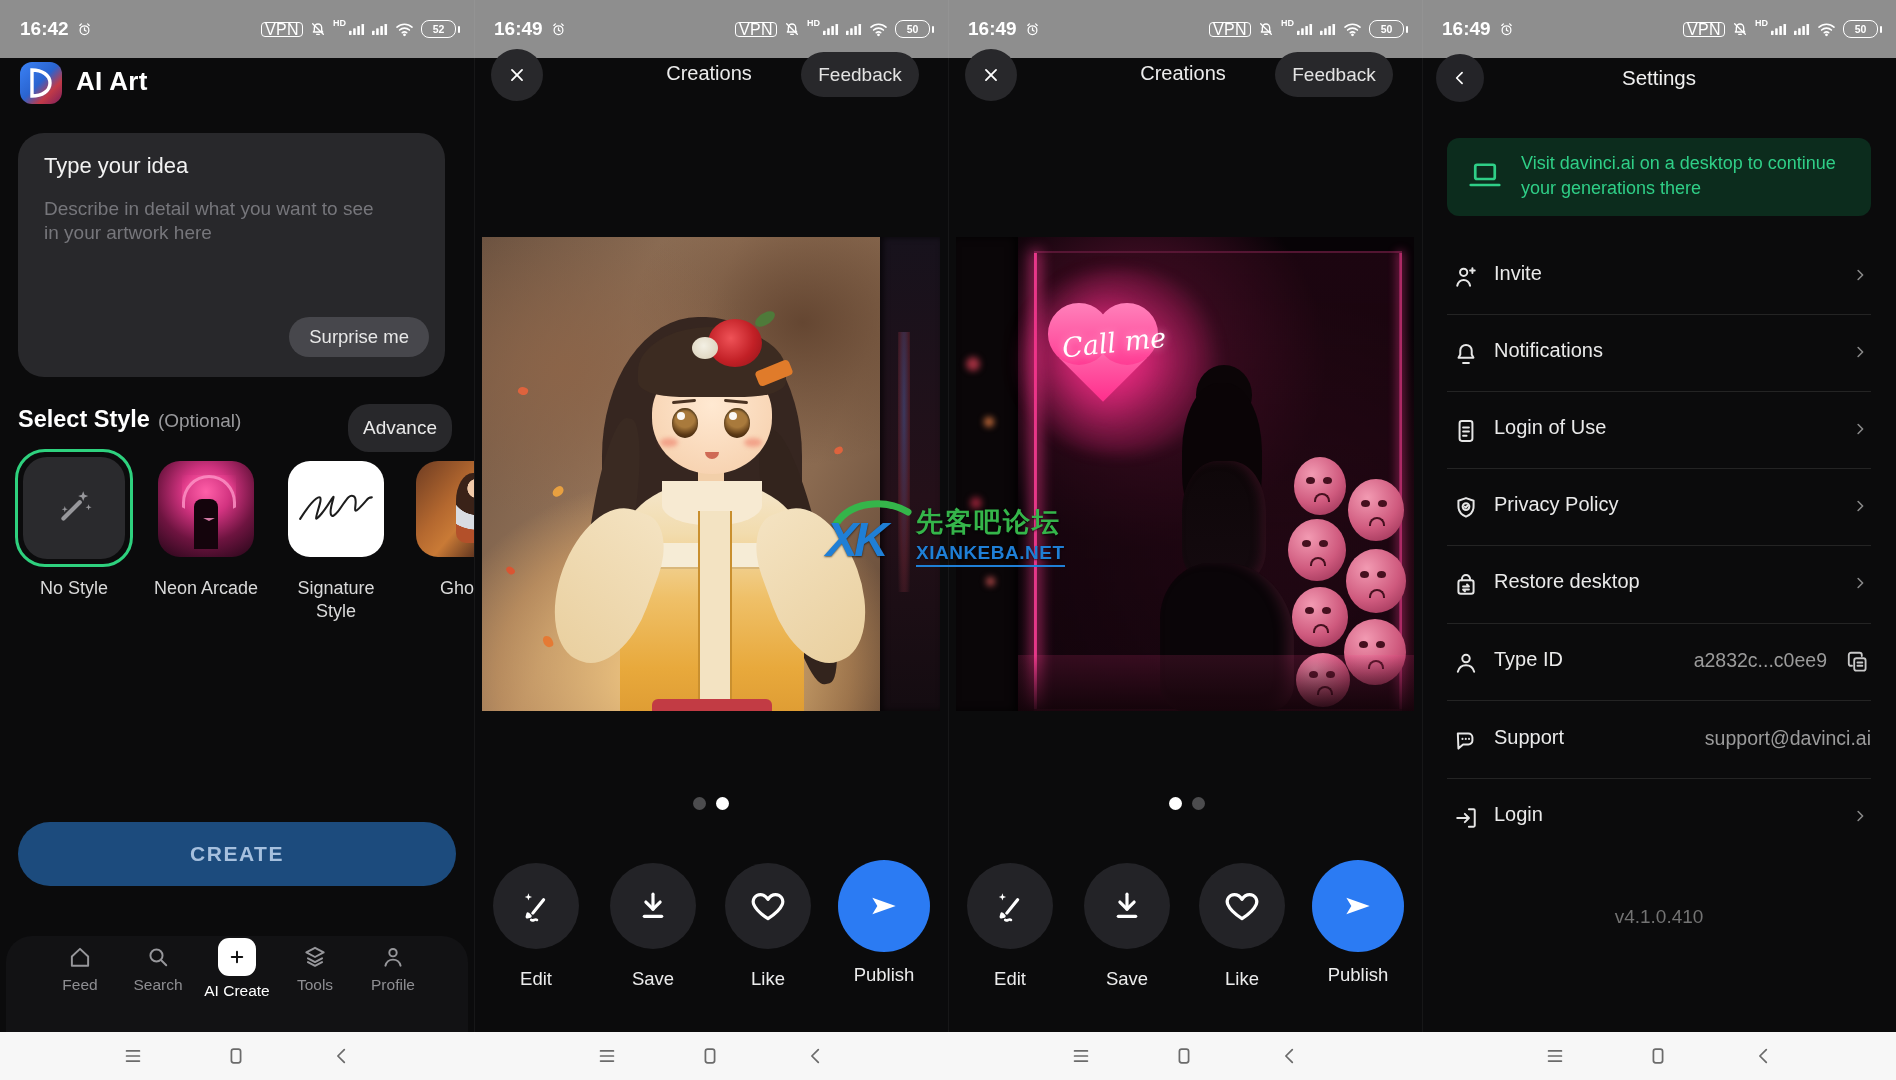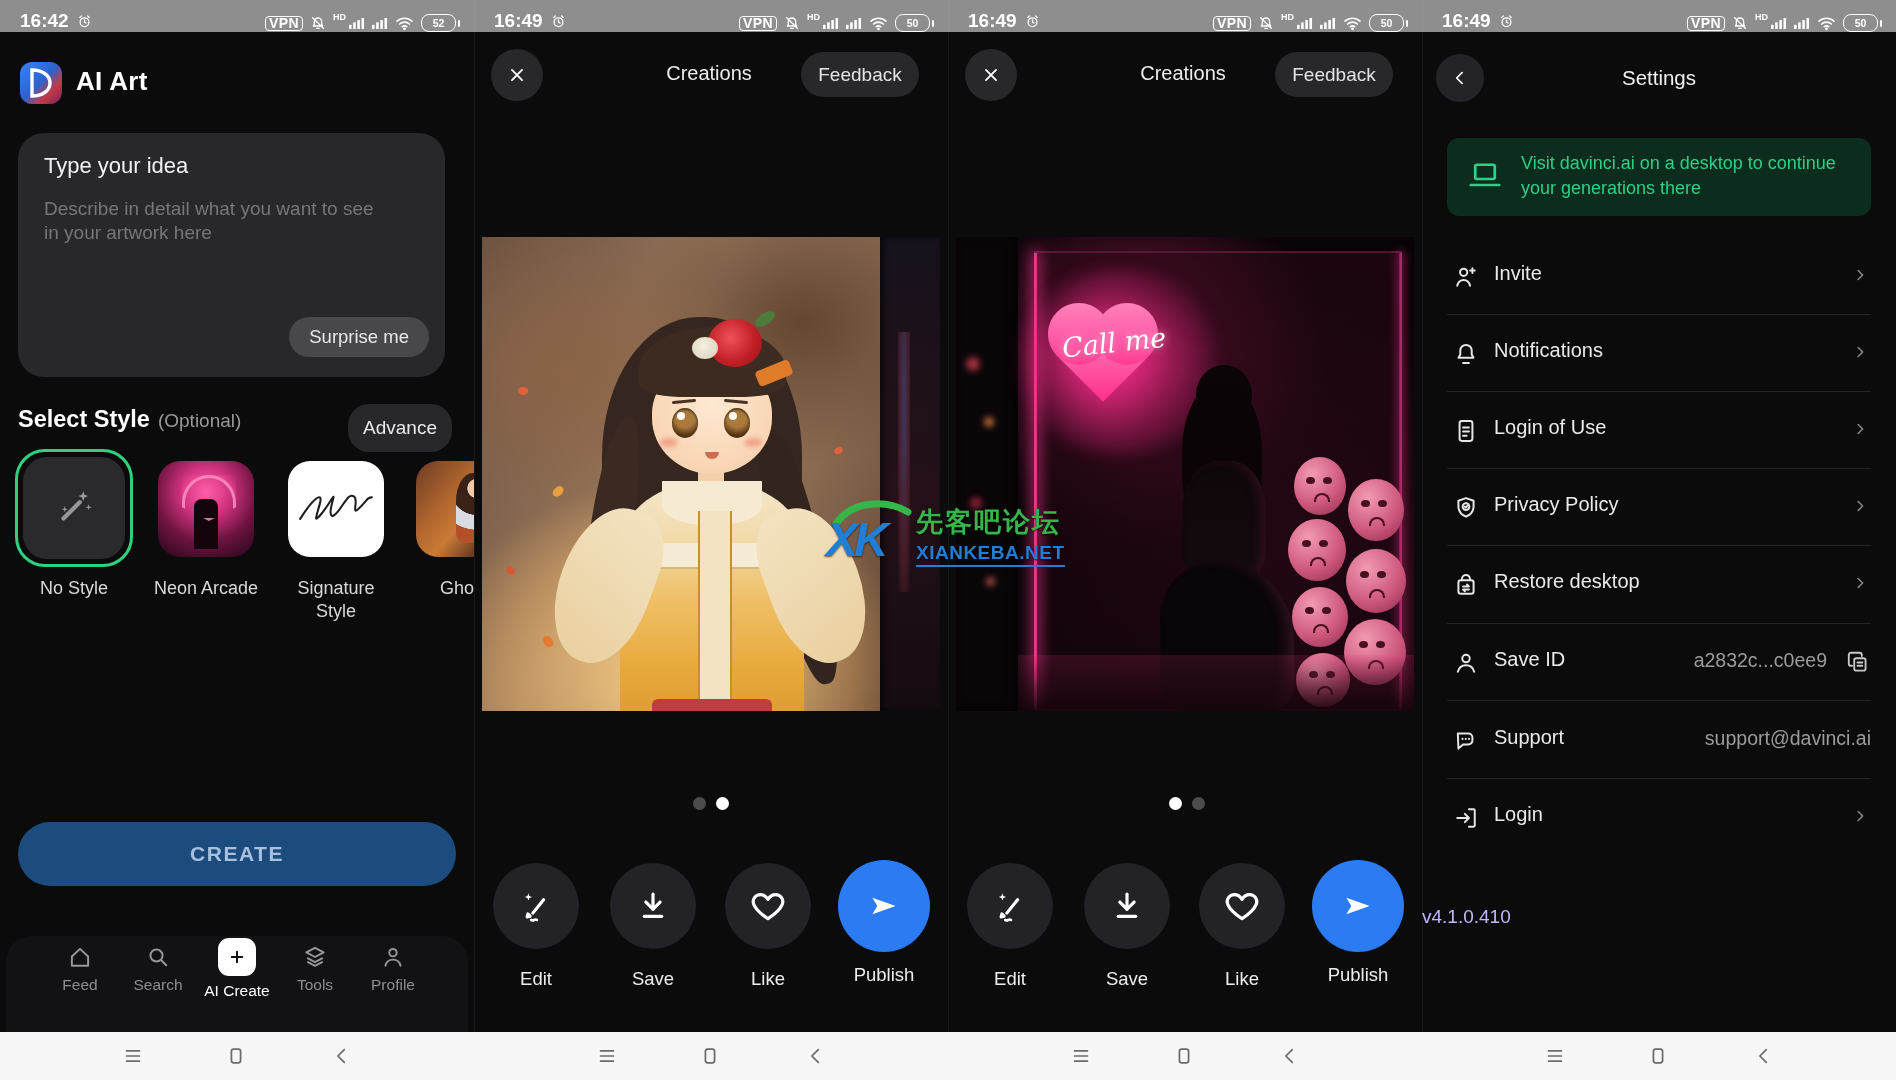--- a/index.html
+++ b/index.html
@@ -4,25 +4,25 @@
 <style>
   html,body{margin:0;padding:0;background:#000;}
   #stage{position:relative;width:1896px;height:1080px;overflow:hidden;background:#060607;
          font-family:"Liberation Sans","DejaVu Sans",sans-serif;-webkit-font-smoothing:antialiased;}
   .abs{position:absolute;}
   .phone{position:absolute;top:0;width:474px;height:1080px;background:#0b0b0c;overflow:hidden;}
   #p1{left:0;} #p2{left:474px;} #p3{left:948px;} #p4{left:1422px;}
   .seam{position:absolute;top:0;width:1px;height:1032px;background:rgba(255,255,255,.05);z-index:40;}
 
   
-  .statusbar{position:absolute;top:0;left:0;right:0;height:32px;background:#8e8e8e;color:#fff;
-             display:flex;align-items:flex-end;justify-content:space-between;padding:0 14px 0 20px;box-sizing:border-box;}
+  .statusbar{position:absolute;top:0;left:0;right:0;height:58px;background:#8e8e8e;color:#fff;
+             display:flex;align-items:center;justify-content:space-between;padding:0 14px 0 20px;box-sizing:border-box;}
   .sb-left{display:flex;align-items:center;gap:8px;font-size:19px;font-weight:700;}
   .sb-right{display:flex;align-items:center;gap:7px;}
-  .vpn{border:1.7px solid #fff;border-radius:4px;font-size:14px;font-weight:700;padding:0px 3px;letter-spacing:.4px;line-height:13px;}
+  .vpn{border:1.7px solid #fff;border-radius:4px;font-size:16px;font-weight:400;padding:0px 3px;letter-spacing:.4px;line-height:13px;}
   .hd{font-size:9px;font-weight:700;align-self:flex-start;margin:-2px -4px 0 0;}
   .sbars{width:16px;height:13px;fill:#fff;}
   .sbsvg{stroke:#fff;fill:none;stroke-width:2;stroke-linecap:round;stroke-linejoin:round;}
   .batt{display:flex;align-items:center;}
   .batt-body{border:1.6px solid #fff;border-radius:8px;width:33px;height:16px;display:flex;align-items:center;justify-content:center;
              font-size:10.5px;font-weight:700;color:#fff;}
   .batt-nub{width:2.5px;height:7px;background:#fff;border-radius:1px;margin-left:1.5px;}
 
   
   .logo{left:20px;top:62px;width:42px;height:42px;border-radius:12px;overflow:hidden;
@@ -166,21 +166,21 @@
   .banner-text{position:absolute;left:74px;top:13px;width:342px;font-size:18px;line-height:25px;color:#2fcf87;}
   .lap{position:absolute;left:20px;top:22px;}
   .srow{left:25px;width:424px;height:66px;}
   .sic{position:absolute;left:5px;top:20px;stroke:#e6e6e6;fill:none;stroke-width:1.7;stroke-linecap:round;stroke-linejoin:round;}
   .slabel{position:absolute;left:47px;top:19px;font-size:20px;color:#eaeaea;}
   .schev{position:absolute;right:2px;top:23px;stroke:#8a8a8a;fill:none;stroke-width:2.1;stroke-linecap:round;stroke-linejoin:round;}
   .sval{position:absolute;right:0;top:20px;font-size:19.5px;color:#9b9b9b;}
   .sval.withcopy{right:44px;}
   .copyic{position:absolute;right:0px;top:20px;stroke:#c9c9c9;fill:none;stroke-width:1.7;stroke-linecap:round;stroke-linejoin:round;}
   .sdiv{left:25px;width:424px;height:1px;background:#242424;}
-  .version{left:0;top:906px;width:474px;text-align:left;font-size:19px;color:#c4b5fd;}
+  .version{left:0;top:906px;width:474px;text-align:center;font-size:19px;color:#737373;}
 
   
   .androidbar{position:absolute;left:0;top:1032px;width:1896px;height:48px;background:#f7f7f7;z-index:60;}
   .agroup{position:absolute;top:0;width:474px;height:48px;}
   .aic{position:absolute;top:13px;stroke:#6b6b6b;fill:none;stroke-width:1.9;stroke-linecap:round;stroke-linejoin:round;}
 
   
   .watermark{left:826px;top:494px;width:240px;height:82px;z-index:50;display:flex;align-items:center;}
   .wm-logo{position:relative;width:86px;height:78px;}
   .wm-xk{position:absolute;left:0;top:16px;font-size:48px;font-weight:800;font-style:italic;color:#1f7fd6;
@@ -678,21 +678,21 @@
           <path d="M9.5 6l6 6-6 6"></path>
         </svg>
     </div>
     <div class="abs sdiv" style="top:623px;"></div>
 
     <div class="abs srow" style="top:629px;">
       <svg class="sic" width="28" height="28" viewBox="0 0 24 24">
           <circle cx="12" cy="8.2" r="3.2"></circle>
           <path d="M5 19.5c1-3.8 3.6-5.6 7-5.6s6 1.8 7 5.6"></path>
         </svg>
-      <span class="slabel">Save ID</span>
+      <span class="slabel">Type ID</span>
       <span class="sval withcopy">a2832c...c0ee9</span>
       <svg class="copyic" width="26" height="26" viewBox="0 0 24 24">
           <rect x="8.5" y="8.5" width="10.5" height="11.5" rx="2"></rect>
           <path d="M6.5 15.5h-1a2 2 0 01-2-2v-8a2 2 0 012-2h8a2 2 0 012 2v1"></path>
           <path d="M11.5 12.5h4.5M11.5 15.5h4.5"></path>
         </svg>
     </div>
     <div class="abs sdiv" style="top:700px;"></div>
 
     <div class="abs srow" style="top:707px;">

